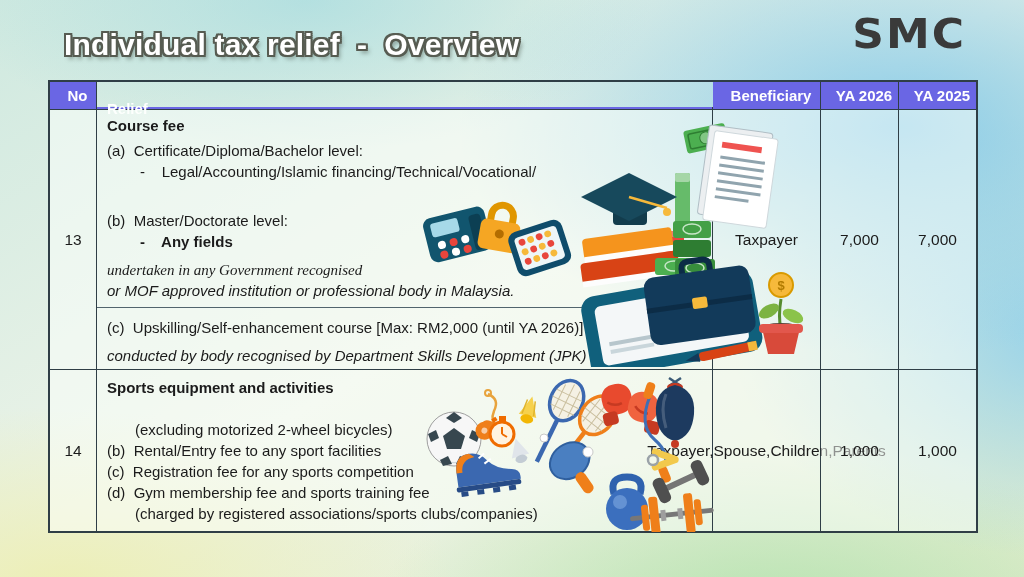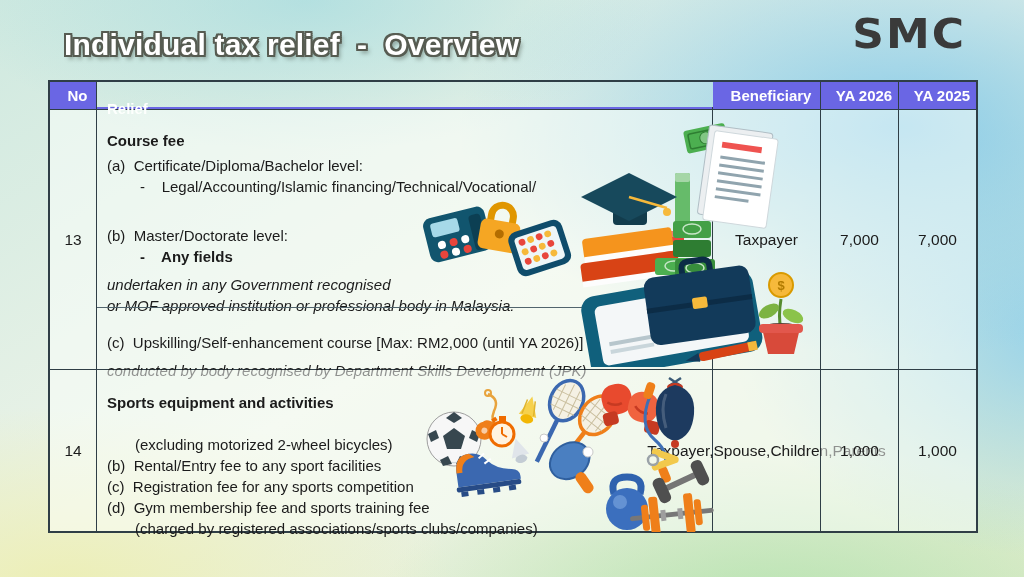--- a/index.html
+++ b/index.html
@@ -45,21 +45,21 @@
   }
   .cell.last-col { border-right:none; }
   .cell.last-row { border-bottom:none; }
   .hdr {
     background:#6a66e4; color:#ffffff; font-weight:bold; font-size:15px;
     display:flex; align-items:center; justify-content:center;padding-left:9px;
   }
   .hdr.relief-hdr { justify-content:flex-start; padding-left:10px;margin-top:25px; }
   .center { display:flex; align-items:center; justify-content:center; font-size:15.5px; }
   .center-col { display:flex; flex-direction:row; align-items:center; justify-content:center; font-size:15.5px; line-height:21px; }
-  .line { position:absolute; left:0; right:0; font-size:15px; line-height:20px; white-space:pre; color:#1b1b1b;margin-top:15px; }
+  .line { position:absolute; left:0; right:0; font-size:15px; line-height:20px; white-space:pre; color:#1b1b1b; }
   .bold { font-weight:bold; }
   .italic { font-style:italic; }
   .divider { position:absolute; left:0; right:0; height:1.3px; background:#51646d; }
   .illus { position:absolute; z-index:5; pointer-events:none; }
 </style>
 </head>
 <body>
 
 <div class="page-title">Individual tax relief  -  Overview</div>
 <div class="logo">SMC</div>
@@ -72,21 +72,21 @@
   <div class="cell hdr">YA 2026</div>
   <div class="cell hdr last-col">YA 2025</div>
 
   <div class="cell center">13</div>
   <div class="cell">
     <div class="line bold" style="top:6px;  padding-left:10px;">Course fee</div>
     <div class="line" style="top:31px;  padding-left:10px;">(a)  Certificate/Diploma/Bachelor level:</div>
     <div class="line" style="top:52px;  padding-left:43px;">-    Legal/Accounting/Islamic financing/Technical/Vocational/</div>
     <div class="line" style="top:101px; padding-left:10px;">(b)  Master/Doctorate level:</div>
     <div class="line" style="top:122px; padding-left:43px;font-weight:bold;">-    Any fields</div>
-    <div class="line italic" style="top:150px; padding-left:10px;">undertaken in any Government recognised</div>
+    <div class="line italic" style="top:150px; padding-left:10px;font-family:Liberation Serif, serif;">undertaken in any Government recognised</div>
     <div class="line italic" style="top:171px; padding-left:10px;">or MOF approved institution or professional body in Malaysia.</div>
     <div class="divider" style="top:197px;"></div>
     <div class="line" style="top:208px; padding-left:10px;">(c)  Upskilling/Self-enhancement course [Max: RM2,000 (until YA 2026)]</div>
     <div class="line italic" style="top:236px; padding-left:10px;">conducted by body recognised by Department Skills Development (JPK)</div>
 
     <svg class="illus" style="left:320px; top:5px;" width="392" height="252" viewBox="0 0 392 252">
 
       <g transform="rotate(-12 288 24)">
         <rect x="268" y="12" width="42" height="23" rx="3" fill="#4caf50"></rect>
         <rect x="272" y="16" width="34" height="15" rx="2" fill="none" stroke="#2e7d32" stroke-width="1.5"></rect>

